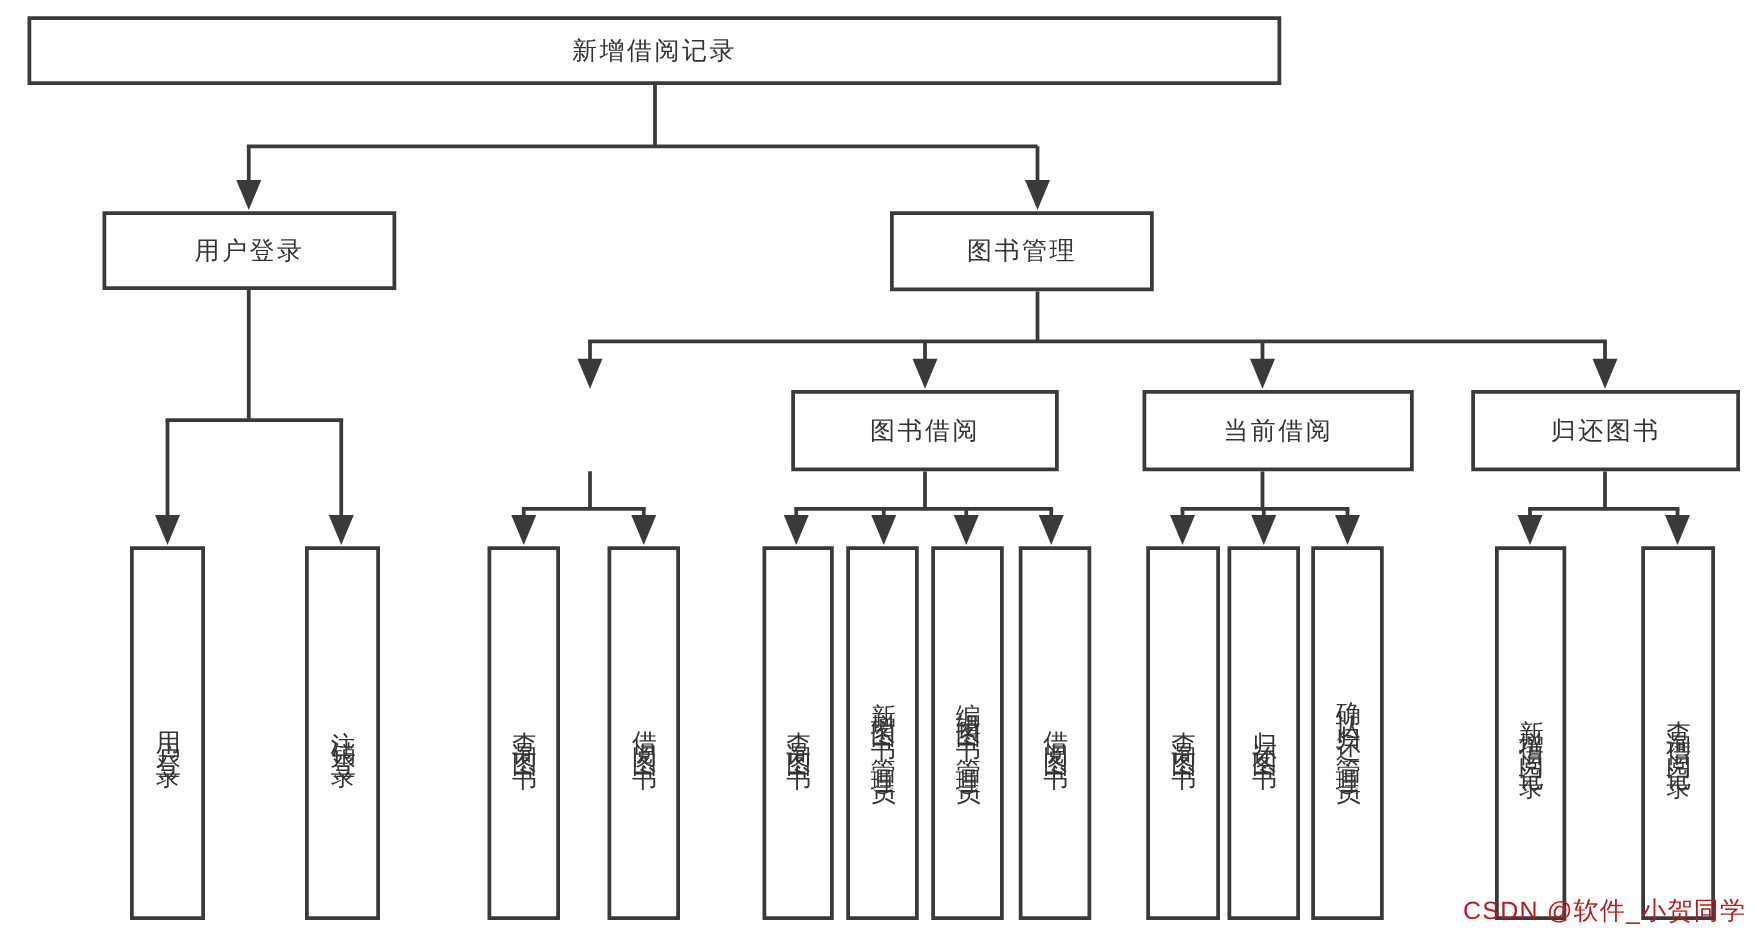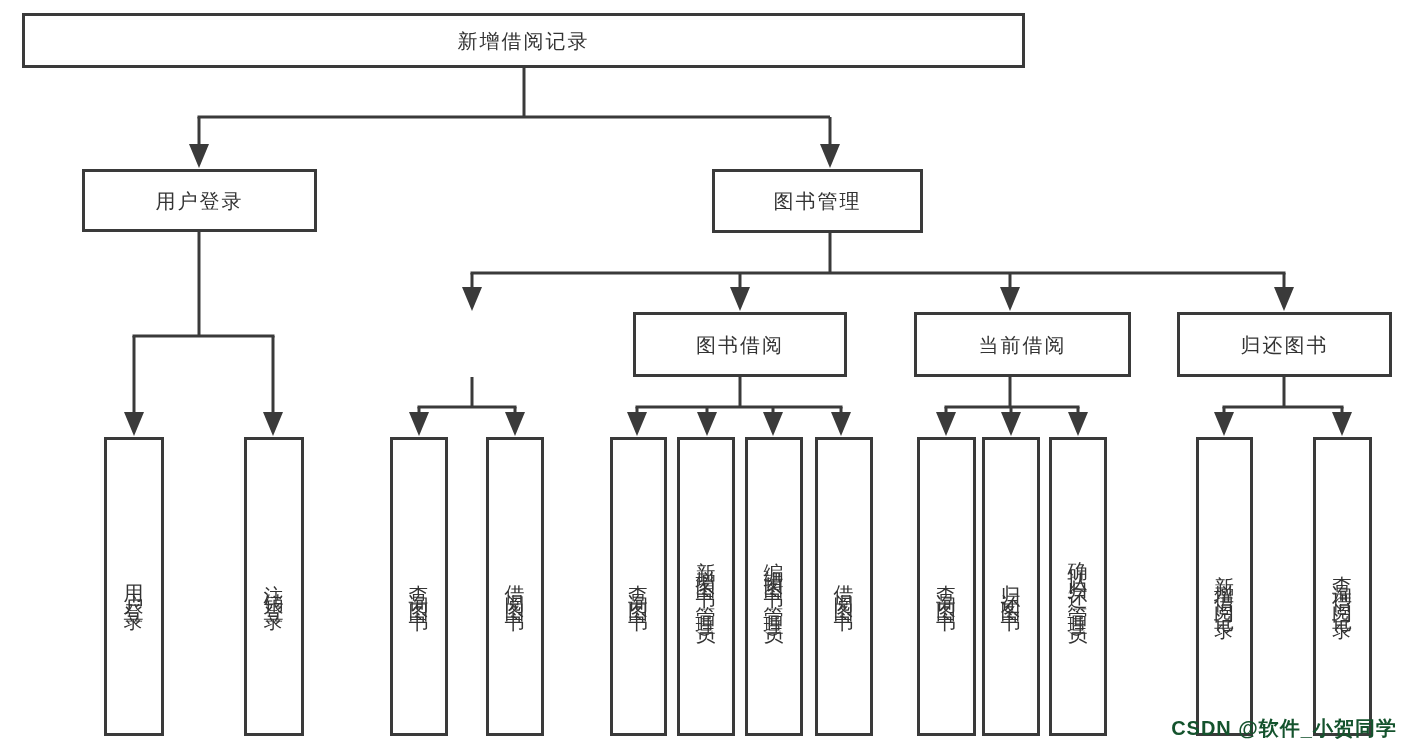--- a/index.html
+++ b/index.html
@@ -14,21 +14,21 @@
     font-size:20px;letter-spacing:2px;line-height:1;white-space:nowrap;
   }
   .vbox{
     position:absolute;box-sizing:border-box;border:3px solid #3a3a3a;background:#ffffff;
     display:flex;align-items:center;justify-content:center;
     writing-mode:vertical-rl;text-orientation:mixed;
     font-size:20px;letter-spacing:9px;line-height:1;
   }
   .watermark{
     position:absolute;right:8px;bottom:5px;font-size:20px;letter-spacing:1px;
-    color:#14532d;white-space:nowrap;font-weight:bold;
+    color:#b91c1c;white-space:nowrap;
   }
 </style>
 </head>
 <body>
 
 <div id="canvas">
 
   <svg id="edges" viewBox="0 0 1405 747" xmlns="http://www.w3.org/2000/svg">
     <g stroke="#3a3a3a" stroke-width="3" fill="none">
 

